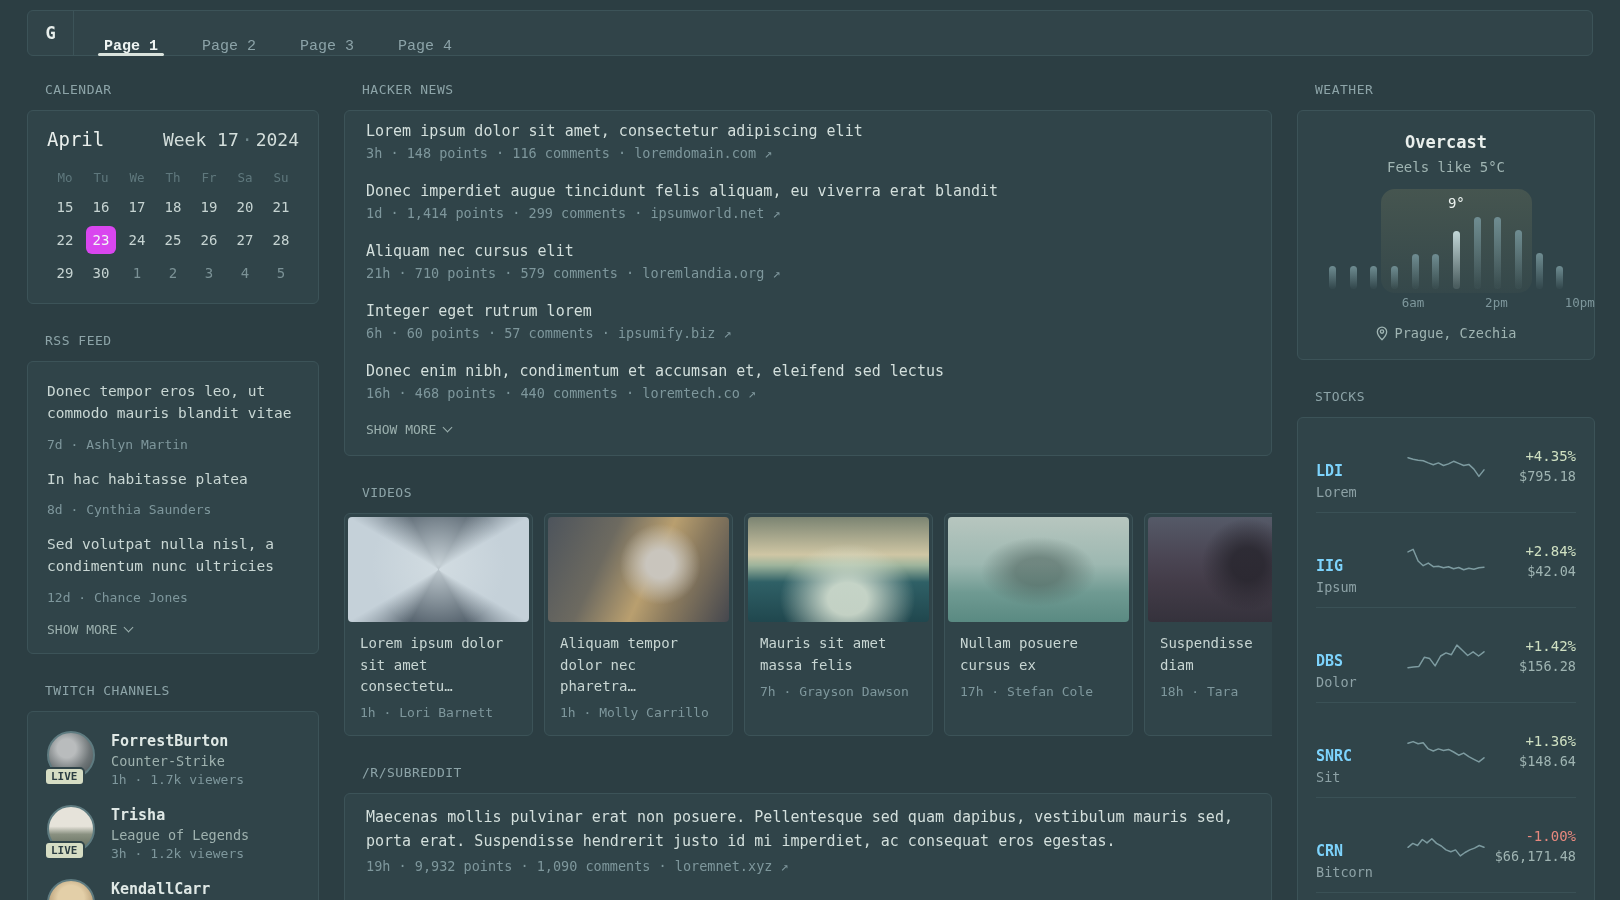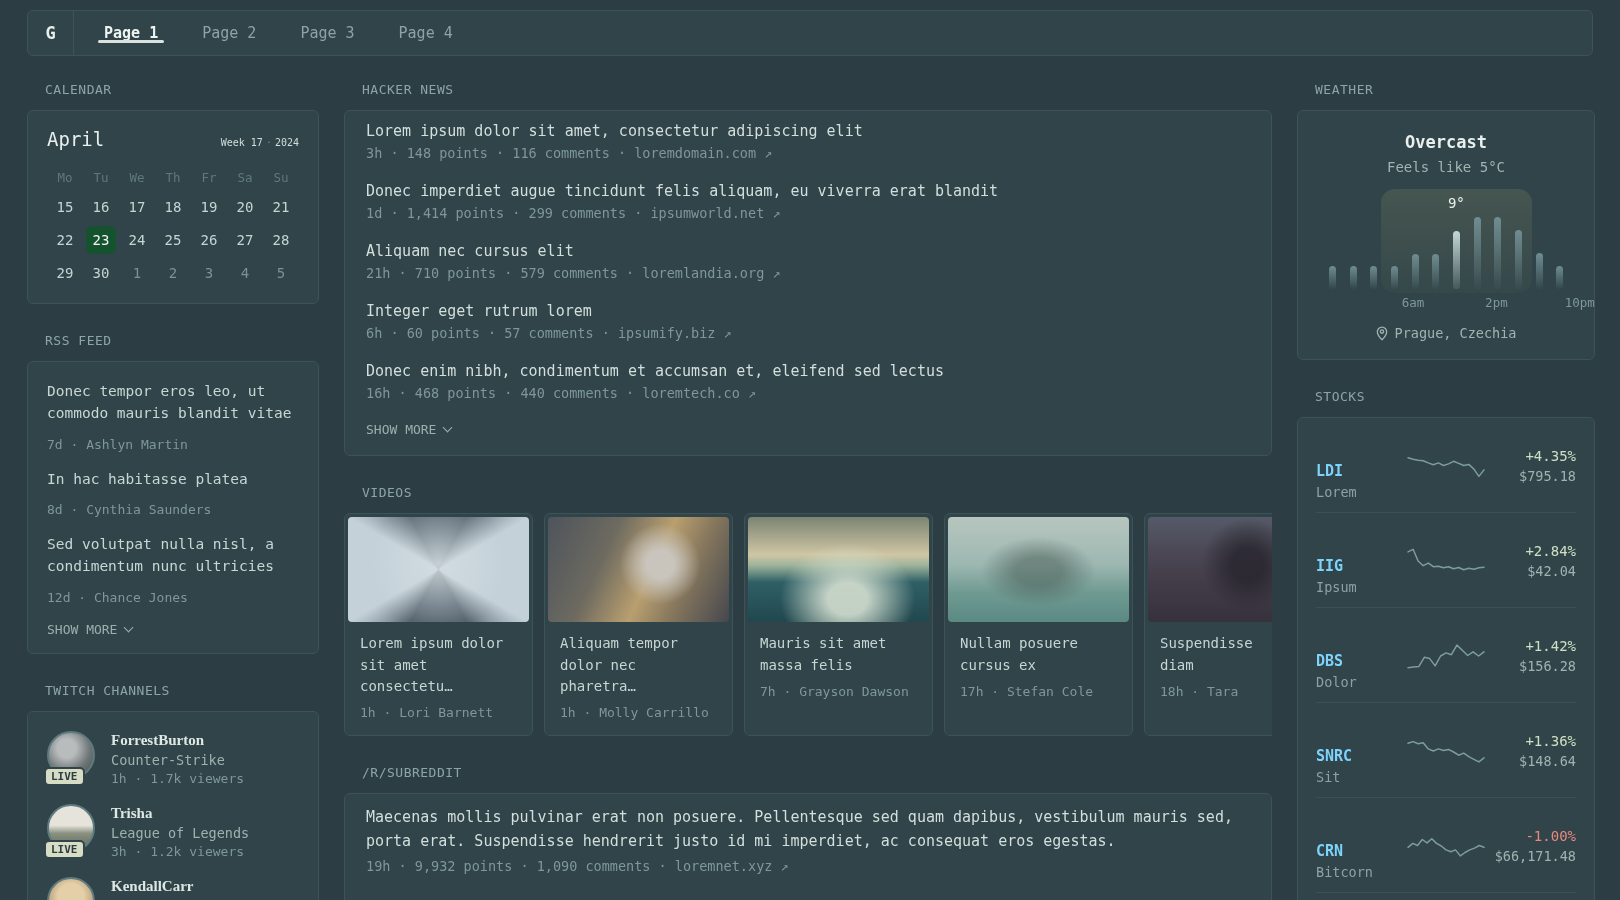--- a/index.html
+++ b/index.html
@@ -11,67 +11,67 @@
   }
   .frame { padding:10px 27px 0 27px; }
 
   
   .topbar {
     height:46px; background:#314449; border:1px solid #3c5358; border-radius:6px;
     display:flex; align-items:stretch; position:relative;
   }
   .logo-cell { width:46px; display:flex; align-items:center; justify-content:center;
     border-right:1px solid #3c5358; color:#e8efec; font-weight:bold; font-size:17px; }
-  .tabs { display:flex; align-items:center; padding-left:8px; }
+  .tabs { display:flex; align-items:flex-end; padding-left:8px;font-family:Liberation Mono, monospace; }
   .tab { position:relative; display:flex; align-items:center; padding:0 6px; margin:0 16px;
     font-size:15px; color:#8ca3a8; cursor:pointer; }
   .tab.active { color:#eef4f2; font-weight:bold; }
   .tab.active::after { content:''; position:absolute; left:0; right:0; bottom:-1px; height:3px;
     background:#d9e2dc; border-radius:2px; }
 
   
   .columns { display:flex; gap:25px; margin-top:26px; }
   .col-left  { width:292px; flex:none; }
   .col-main  { width:928px; flex:none; }
   .col-right { width:298px; flex:none; }
 
   .section { margin-bottom:29px; }
   .section-title { font-size:13px; letter-spacing:0.5px; color:#8da4a8; margin:0 0 13px 18px; }
   .card { background:#304449; border:1px solid #3c5358; border-radius:6px; }
 
   
   .cal-card { padding:17px 19px 13px 19px; }
   .cal-head { display:flex; justify-content:space-between; align-items:baseline; margin-bottom:14px; }
   .cal-month { font-size:19px; color:#e9efec; }
-  .cal-week { font-size:10px; color:#d3dedb;margin-left:8px; }
+  .cal-week { font-size:18px; color:#d3dedb;margin-left:8px; }
   .cal-week .sep { color:#6c8489; padding:0 3px; }
   .cal-grid { display:grid; grid-template-columns:repeat(7,1fr); row-gap:2px; text-align:center; }
   .cal-dow { font-size:12.5px; color:#5f787d; padding:6px 0 8px 0; }
   .cal-day { font-size:14px; color:#c6d4d2; height:31px; display:flex; justify-content:center; }
   .cal-day span { min-width:30px; height:28px; line-height:28px; border-radius:6px; display:inline-block; }
   .cal-day.dim { color:#7b9296; }
-  .cal-day.selected span { background:#14532d; color:#f2f6f4; }
+  .cal-day.selected span { background:#d946ef; color:#f2f6f4; }
 
   
   .feed-card { padding:19px 19px 16px 19px; }
   .feed-item { margin-bottom:17px; }
   .feed-title { font-size:14.5px; line-height:1.5; color:#c9d7d4; cursor:pointer; }
   .feed-meta { font-size:13px; color:#7e979c; margin-top:12px; }
   .show-more { font-size:13px; color:#9bb0ae; display:flex; align-items:center; cursor:pointer; margin-top:4px; }
   .chev { width:7px; height:7px; border-right:1.5px solid currentColor; border-bottom:1.5px solid currentColor;
     transform:rotate(45deg); display:inline-block; margin-left:8px; margin-top:-4px; }
 
   
   .twitch-card { padding:19px; }
   .tw-row { display:flex; gap:16px; margin-bottom:18px; cursor:pointer; }
   .tw-avatar { position:relative; flex:none; width:48px; height:48px; }
   .tw-avatar .pic { width:48px; height:48px; border-radius:50%; border:2px solid #5e7b80; }
   .live-badge { position:absolute; bottom:-7px; left:-3px; background:#d6ddc4; color:#2b3d42;
     font-size:11px; font-weight:bold; padding:1px 5px; border-radius:5px; border:2px solid #304449; }
-  .tw-name { font-size:15px; font-weight:bold; color:#dfe8e5; margin-top:1px;font-family:Liberation Serif, serif; }
+  .tw-name { font-size:15px; font-weight:bold; color:#dfe8e5; margin-top:1px; }
   .tw-game { font-size:13.5px; color:#9fb2af; margin-top:3px; }
   .tw-meta { font-size:13px; color:#7e979c; margin-top:3px; }
 
   
   .hn-card { padding:11px 21px 18px 21px; }
   .hn-item { margin-bottom:21px; }
   .hn-title { font-size:15px; color:#d3dfdc; cursor:pointer; }
   .hn-meta { font-size:13.5px; color:#7e979c; margin-top:5px; }
 
   

